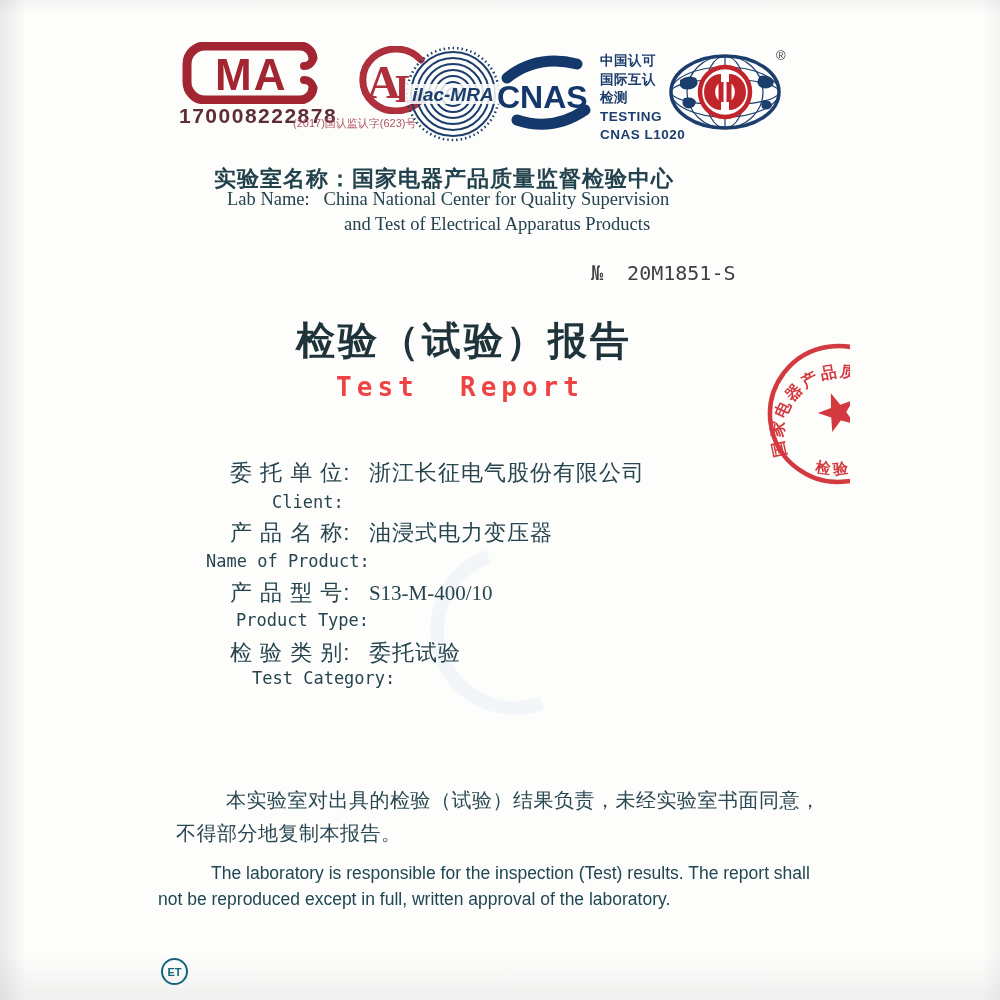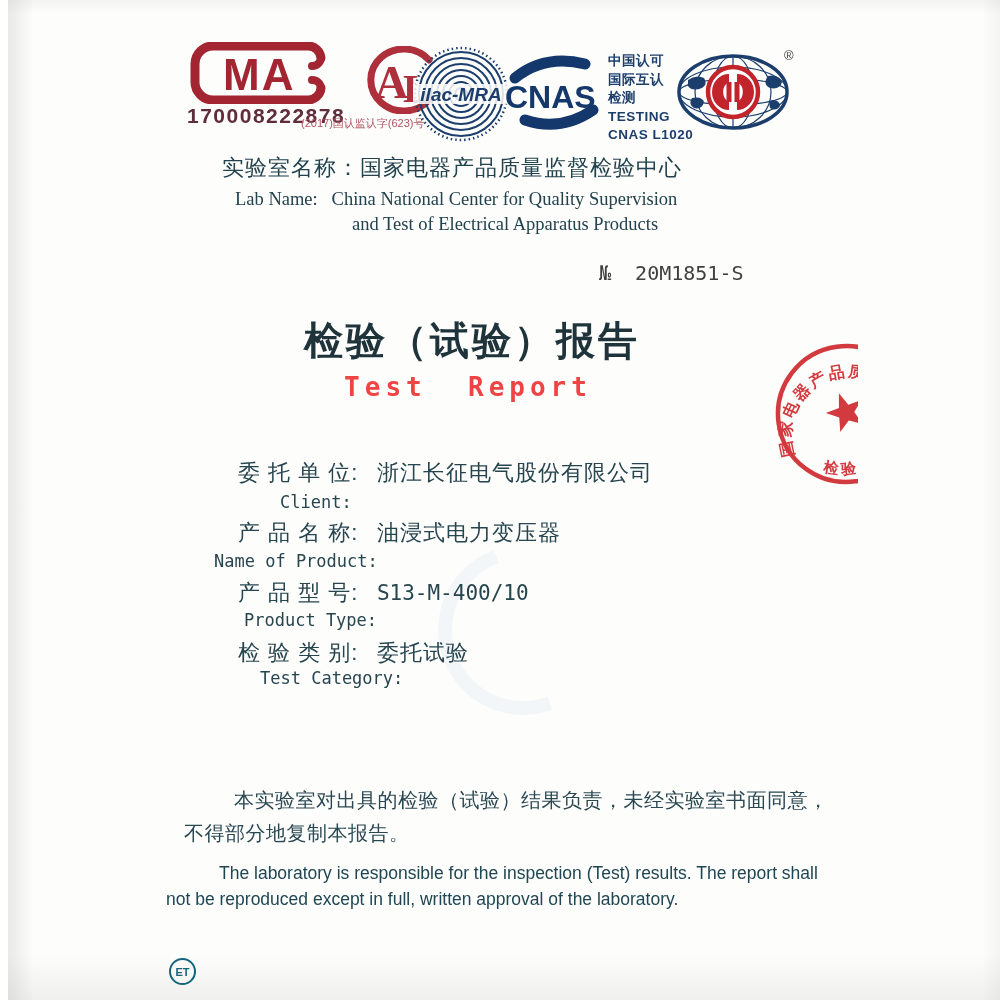--- a/index.html
+++ b/index.html
@@ -4,21 +4,21 @@
 <style>
   * { margin:0; padding:0; box-sizing:border-box; }
   html,body { width:1000px; height:1000px; }
   body {
     font-family:"Liberation Sans", sans-serif;
     background:#ffffff;
     position:relative;
     overflow:hidden;
     color:#2b4950;
   }
-  .page { position:absolute; inset:0; background:#fdfdfc;margin-left:8px; }
+  .page { position:absolute; inset:0; background:#fdfdfc; }
 
   
   .shade-left   { position:absolute; left:0; top:0; width:26px; height:100%;
                   background:linear-gradient(to right, rgba(60,60,60,.10), rgba(60,60,60,0)); }
   .shade-top    { position:absolute; left:0; top:0; width:100%; height:14px;
                   background:linear-gradient(to bottom, rgba(60,60,60,.05), rgba(60,60,60,0)); }
   .shade-bottom { position:absolute; left:0; bottom:0; width:100%; height:46px;
                   background:linear-gradient(to top, rgba(60,60,60,.07), rgba(60,60,60,0)); }
   .shade-right  { position:absolute; right:0; top:0; width:18px; height:100%;
                   background:linear-gradient(to left, rgba(60,60,60,.05), rgba(60,60,60,0)); }
@@ -35,40 +35,40 @@
   .logo { position:absolute; }
   .cma-number { position:absolute; left:179px; top:104px; font-size:21px; font-weight:bold;
                 letter-spacing:1.5px; color:#5f2d3a; }
   .al-caption { position:absolute; left:293px; top:116px; font-size:11px; color:#b05562;
                 letter-spacing:0px; white-space:pre; }
   .accr-text { position:absolute; left:600px; top:52px; line-height:18.5px;
                font-size:13.5px; font-weight:bold; color:#1c3e6d; letter-spacing:.5px; }
   .accr-text div { white-space:pre; }
 
   
-  .lab-zh { position:absolute; left:214px; top:153px; font-size:22px; font-weight:normal;
+  .lab-zh { position:absolute; left:214px; top:164px; font-size:22px; font-weight:bold;
             color:#22424d; letter-spacing:1px; }
   .lab-en1 { position:absolute; left:227px; top:189px; font-size:18.5px; color:#22424d; white-space:pre; }
   .lab-en2 { position:absolute; left:344px; top:214px; font-size:18.5px; color:#22424d; }
 
   
   .report-no { position:absolute; left:591px; top:261px; font-size:20px; color:#404040; white-space:pre; }
   .title-zh  { position:absolute; left:0; top:314px; width:928px; text-align:center;
                font-size:39px; font-weight:bold; color:#1f333b; letter-spacing:3px; }
   .title-en  { position:absolute; left:0; top:372px; width:920px; text-align:center;
                font-size:26px; font-weight:bold; color:#ef4444; letter-spacing:5px; white-space:pre; }
 
   
   .stamp-clip { position:absolute; left:752px; top:328px; width:98px; height:170px;
                 overflow:hidden; opacity:.92; mix-blend-mode:multiply; }
 
   
   .field-row { position:absolute; left:230px; white-space:nowrap; }
   .field-zh  { font-size:22px; color:#27454f; letter-spacing:1px; }
-  .field-val { font-size:22px; color:#27454f; margin-left:14px; letter-spacing:1px; }
+  .field-val { font-size:22px; color:#27454f; margin-left:14px; letter-spacing:1px;font-family:Liberation Serif, serif; }
   .field-val.mono { font-size:21px; letter-spacing:0; }
   .field-en  { position:absolute; font-size:17px; color:#27454f; white-space:pre; }
 
   
   .disc-zh1 { position:absolute; left:226px; top:787px; font-size:20px; color:#2a4852; letter-spacing:.5px; }
   .disc-zh2 { position:absolute; left:176px; top:820px; font-size:20px; color:#2a4852; letter-spacing:.5px; }
   .disc-en1 { position:absolute; left:211px; top:863px; font-size:17.5px; color:#1f4652; }
   .disc-en2 { position:absolute; left:158px; top:889px; font-size:17.5px; color:#1f4652; }
 
   

